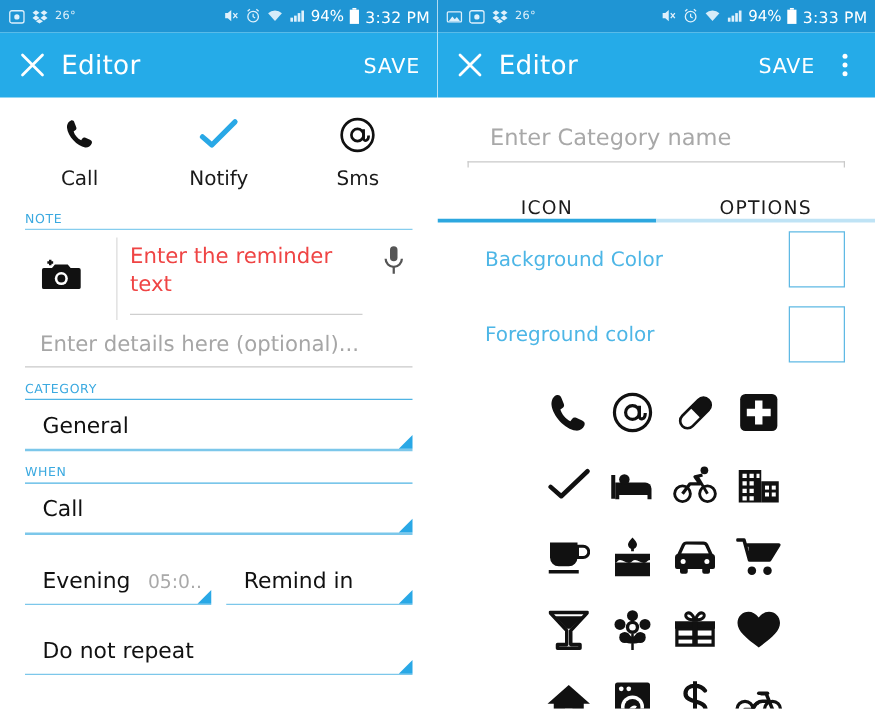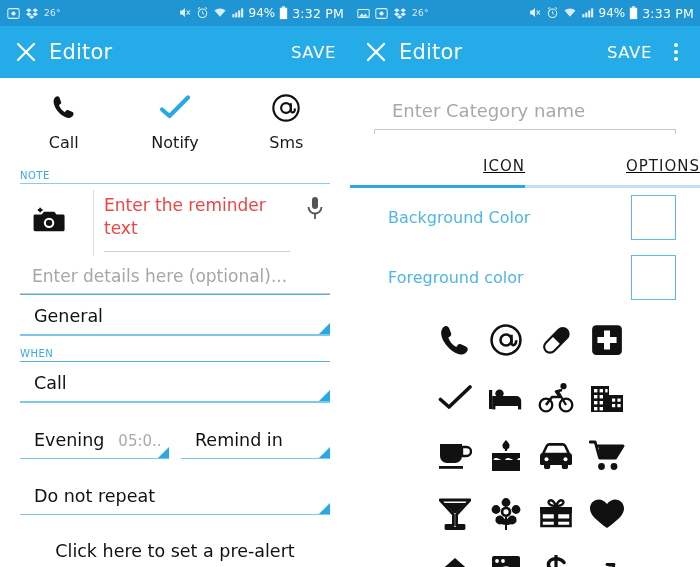--- a/index.html
+++ b/index.html
@@ -104,21 +104,21 @@
   .cat-input { margin: 18px 24px 0 24px; position: relative; }
   .cat-ph {
     font-size: 18px; color: #a8a8a8; padding: 4px 0 8px 18px;
     font-family: "DejaVu Sans", sans-serif;
   }
   .cat-line { height: 1px; background: #c9c9c9; border-left: 1px solid #c9c9c9;
               border-right: 1px solid #c9c9c9; height: 5px; border-top: 1px solid #c9c9c9;
               background: transparent; }
 
   .tabs { display: flex; margin-top: 22px; }
-  .tab { flex: 1; text-align: right; padding-bottom: 10px; cursor: pointer; text-decoration: underline; }
+  .tab { flex: 1; text-align: center; cursor: pointer; }
   .tab span { font-size: 15px; color: #1b1b1b; letter-spacing: 1px;
               font-family: "DejaVu Sans", sans-serif; }
   .tab-indicator { display: flex; }
   .tab-indicator .seg { flex: 1; height: 2.5px; background: #bfe3f5; }
   .tab-indicator .seg.active { background: #2da7df; height: 2.5px; }
 
   .color-row { display: flex; align-items: center; padding: 0 24px; height: 60px; }
   .color-row .clabel {
     flex: 1; font-size: 16px; color: #4db6e6; padding-left: 14px;
     font-family: "DejaVu Sans", sans-serif;
@@ -259,20 +259,21 @@
             </svg>
         </span>
       </div>
     </div>
 
     <div class="input-row">
       <div class="input-ph">Enter details here (optional)...</div>
       <div class="input-line-grey"></div>
     </div>
 
+    <div class="sect-label">CATEGORY</div>
     <div class="hr-blue-strong"></div>
     <div class="spinner">
       <div class="val">General</div>
       <div class="line"></div>
       <span class="caret"></span>
     </div>
 
     <div class="sect-label">WHEN</div>
     <div class="hr-blue-strong"></div>
     <div class="spinner">

